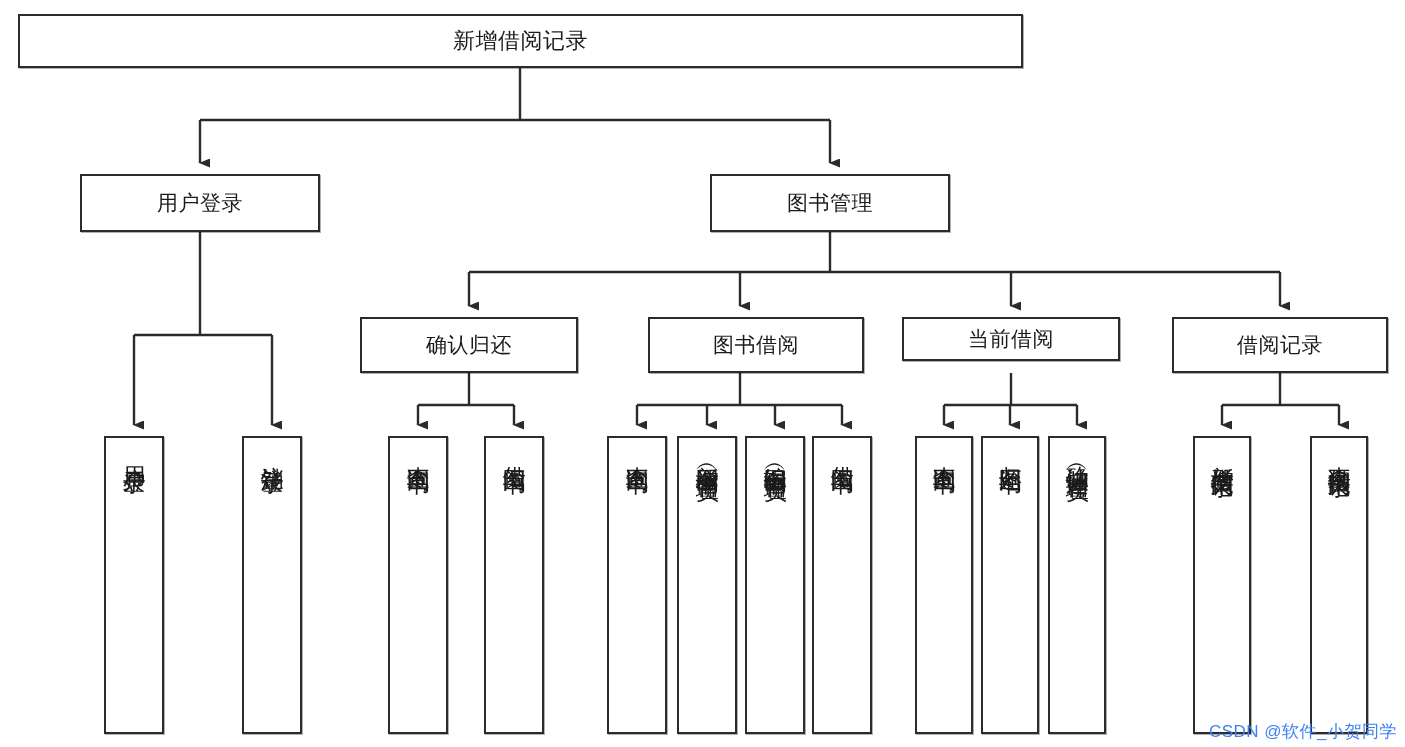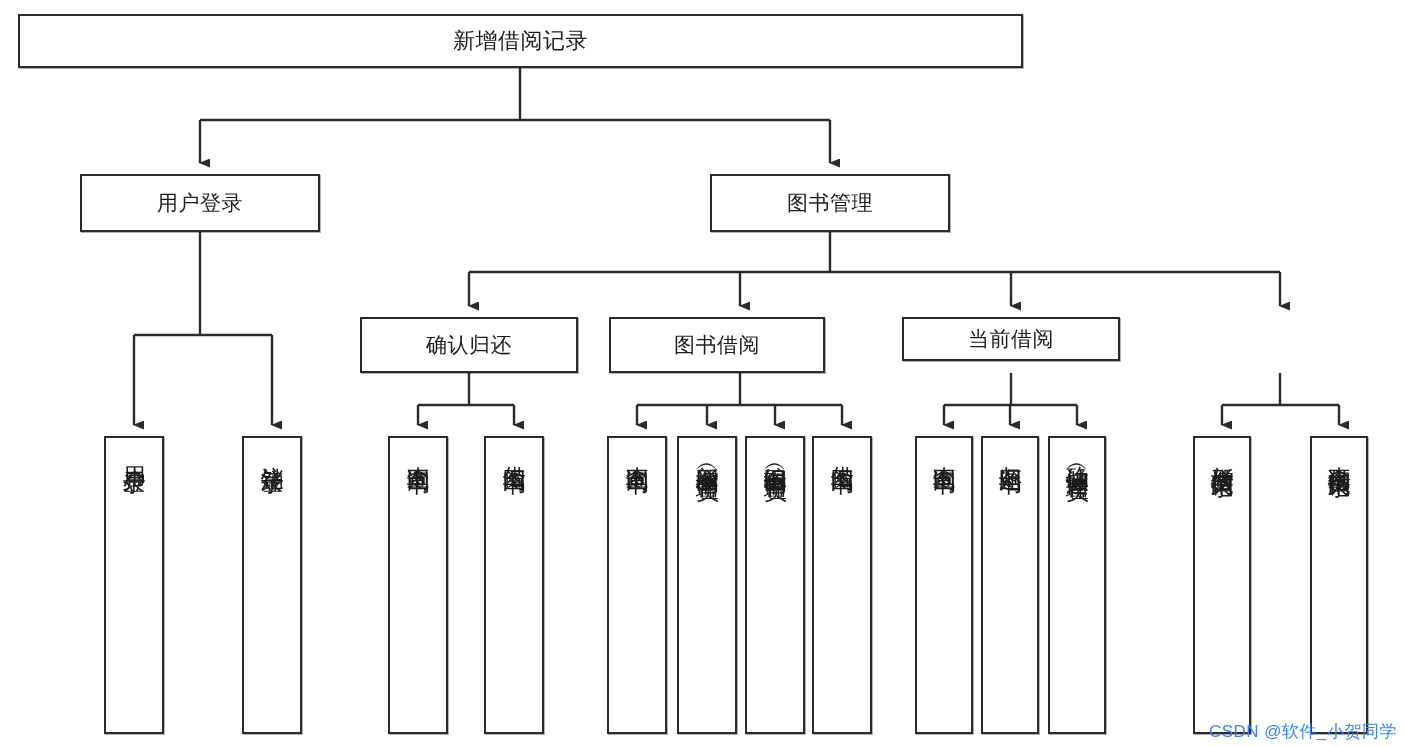--- a/index.html
+++ b/index.html
@@ -131,25 +131,28 @@
   <div class="node horiz" style="left: 80px; top: 174px; width: 240px; height: 58px;">
     <span class="node-label">用户登录</span>
   </div>
   <div class="node horiz" style="left: 710px; top: 174px; width: 240px; height: 58px;">
     <span class="node-label">图书管理</span>
   </div>
 
   <div class="node horiz" style="left: 360px; top: 317px; width: 218px; height: 56px;">
     <span class="node-label">确认归还</span>
   </div>
-  <div class="node horiz" style="left: 609px; top: 317px; width: 216px; height: 56px;">
+  <div class="node horiz" style="left: 648px; top: 317px; width: 216px; height: 56px;">
     <span class="node-label">图书借阅</span>
   </div>
   <div class="node horiz" style="left: 902px; top: 317px; width: 218px; height: 44px;">
     <span class="node-label">当前借阅</span>
+  </div>
+  <div class="node horiz" style="left: 1172px; top: 317px; width: 216px; height: 56px;">
+    <span class="node-label">借阅记录</span>
   </div>
 
   <div class="node vert" style="left: 104px; top: 436px; width: 60px; height: 298px;">
     <span class="node-label">用户登录</span>
   </div>
   <div class="node vert" style="left: 242px; top: 436px; width: 60px; height: 298px;">
     <span class="node-label">注销登录</span>
   </div>
   <div class="node vert" style="left: 388px; top: 436px; width: 60px; height: 298px;">
     <span class="node-label">查询图书</span>

